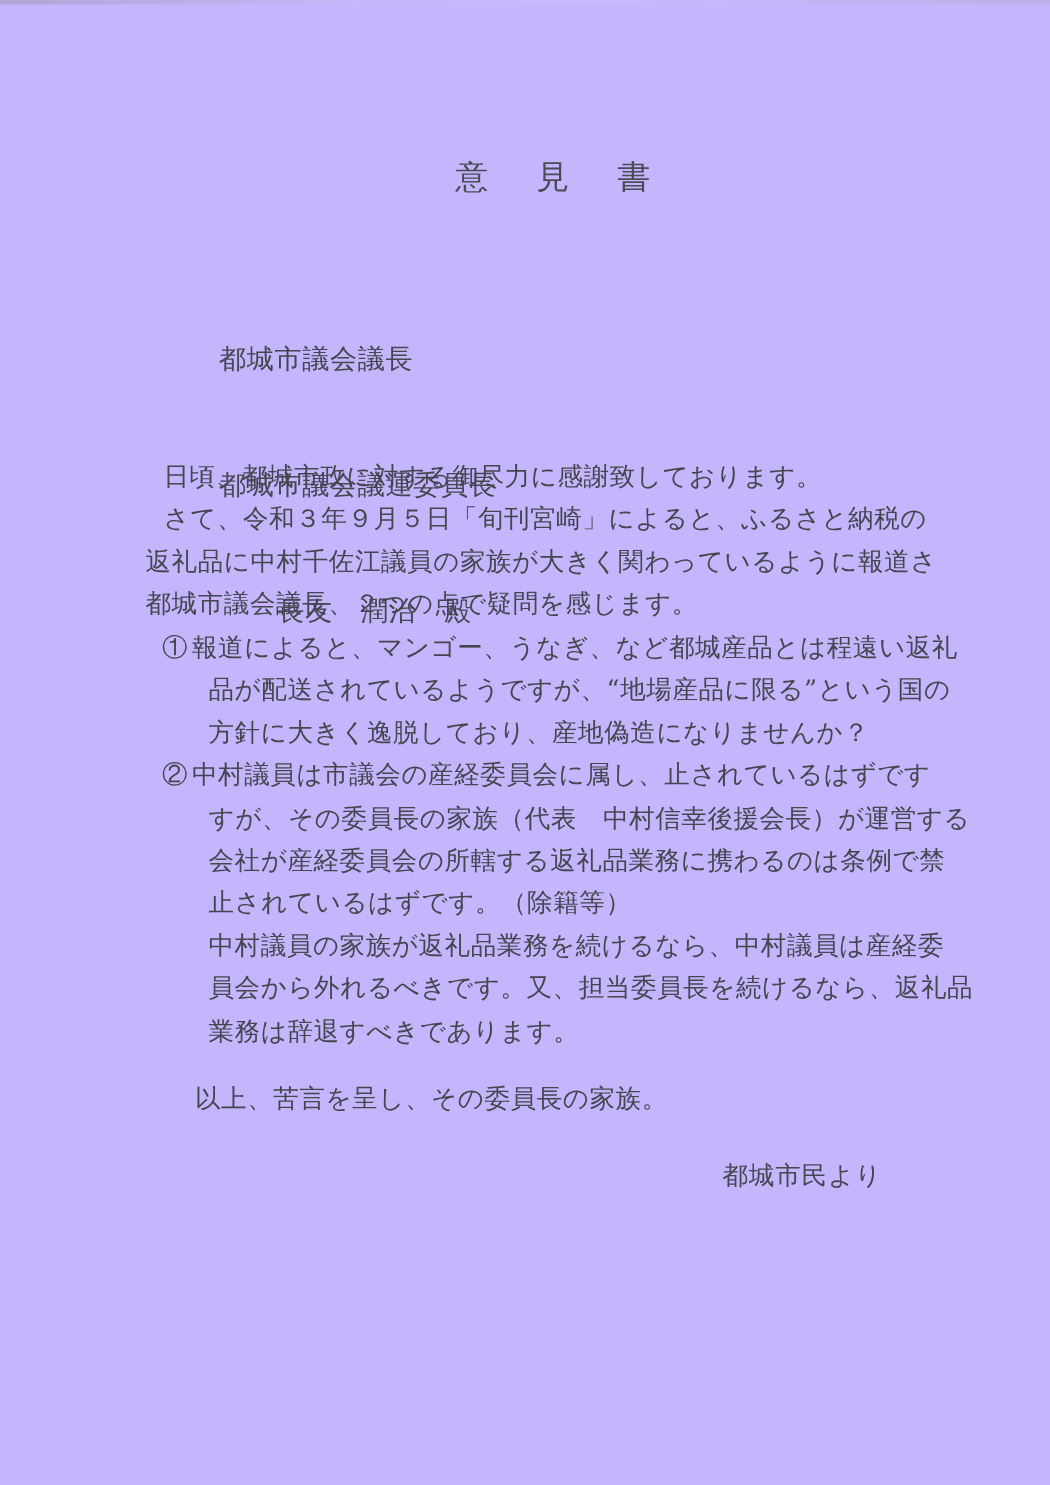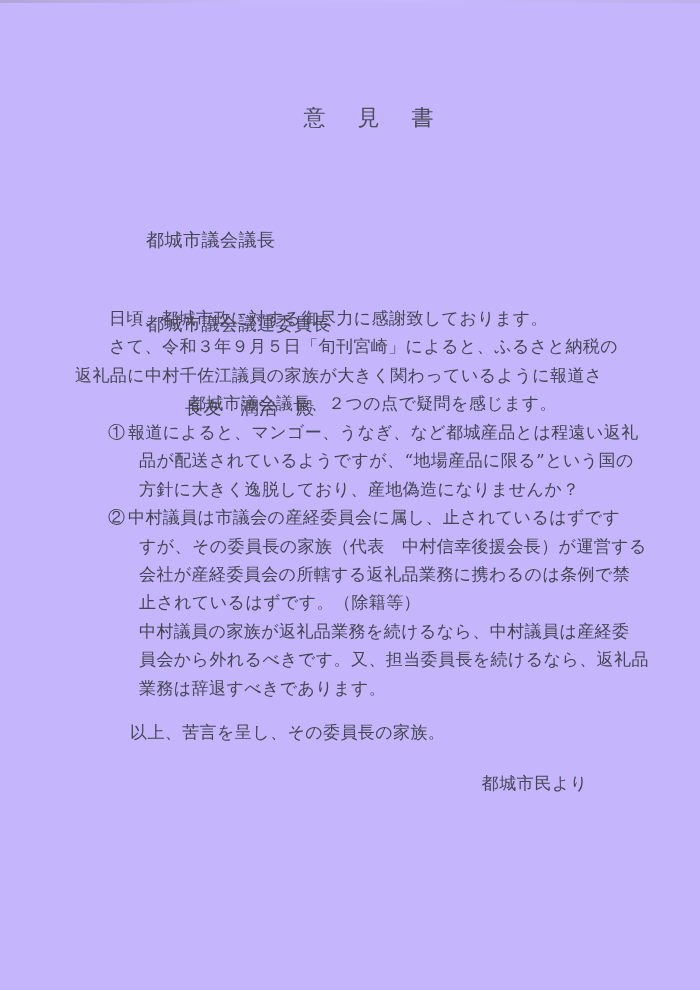--- a/index.html
+++ b/index.html
@@ -58,21 +58,21 @@
     left: 0;
     width: 557px;
     font-size: 17px;
     letter-spacing: 0.4px;
   }
   .ln {
     line-height: 28.45px;
     height: 28.45px;
     white-space: pre;
   }
-  .p0   { margin-left: 75px; text-align: right;  }   
+  .p0   { margin-left: 97px;  }   
   .p1   { margin-left: 109px; }   
   .item { margin-left: 108px; }   
   .cont { margin-left: 139px; }   
   .marker {
     display: inline-block;
     width: 20px;
   }
   .closing {
     position: absolute;
     top: 721px;

